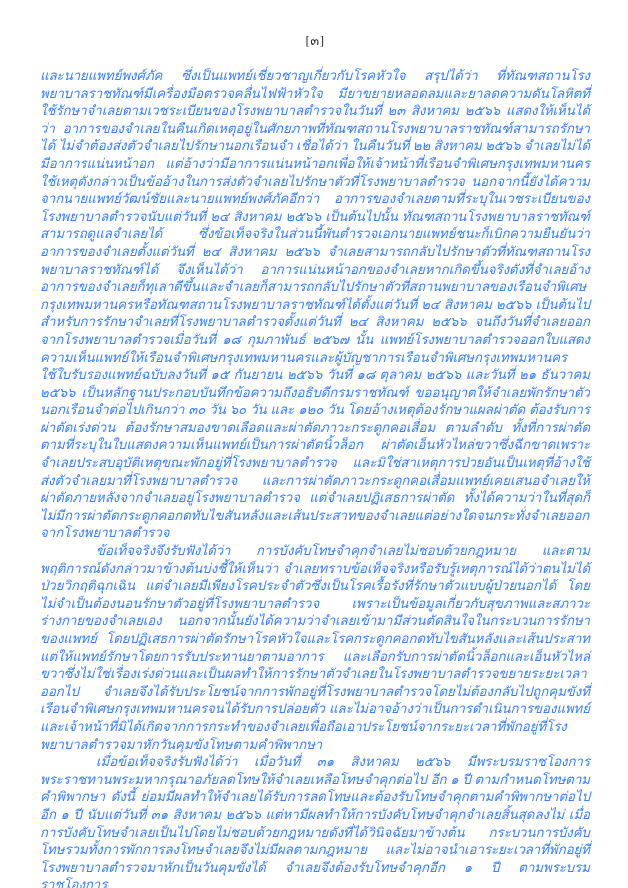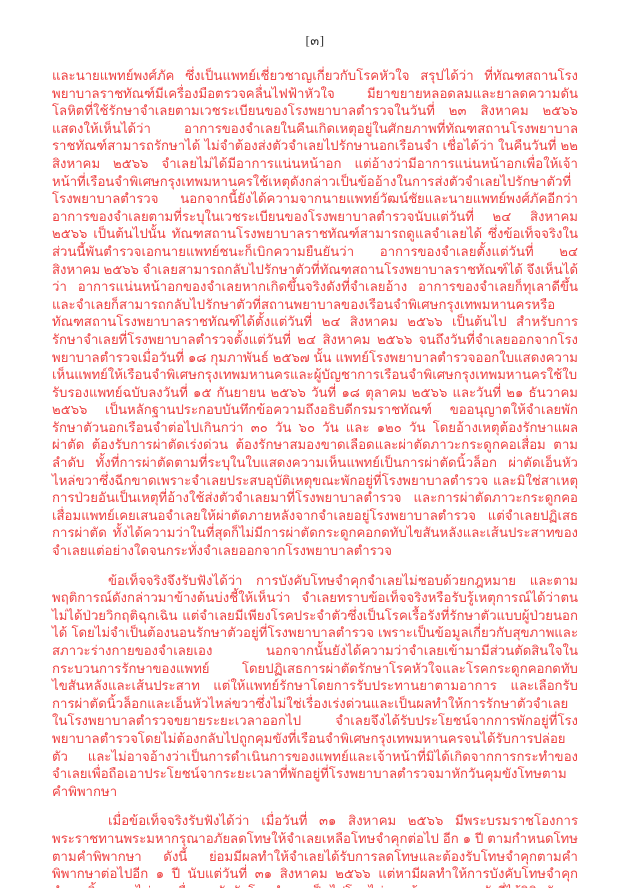--- a/index.html
+++ b/index.html
@@ -19,26 +19,27 @@
     overflow: hidden;
   }
   .page-number {
     text-align: center;
     font-size: 13px;
     letter-spacing: 0.5px;
     margin: 0 0 16px 0;
     color: #2a2a2a;
   }
   .body-text p {
-    margin: 12px;
+    margin: 0;
     font-size: 13.2px;
     line-height: 17.6px;
     text-align: justify;
     word-break: normal;
-    color: #ef4444;
+    color: #3b82f6;
+    font-style: italic;
   }
   .body-text p.indent {
     text-indent: 56px;
   }
 </style>
 </head>
 <body>
 
 <div class="page">
   <div class="page-number">[๓]</div>

